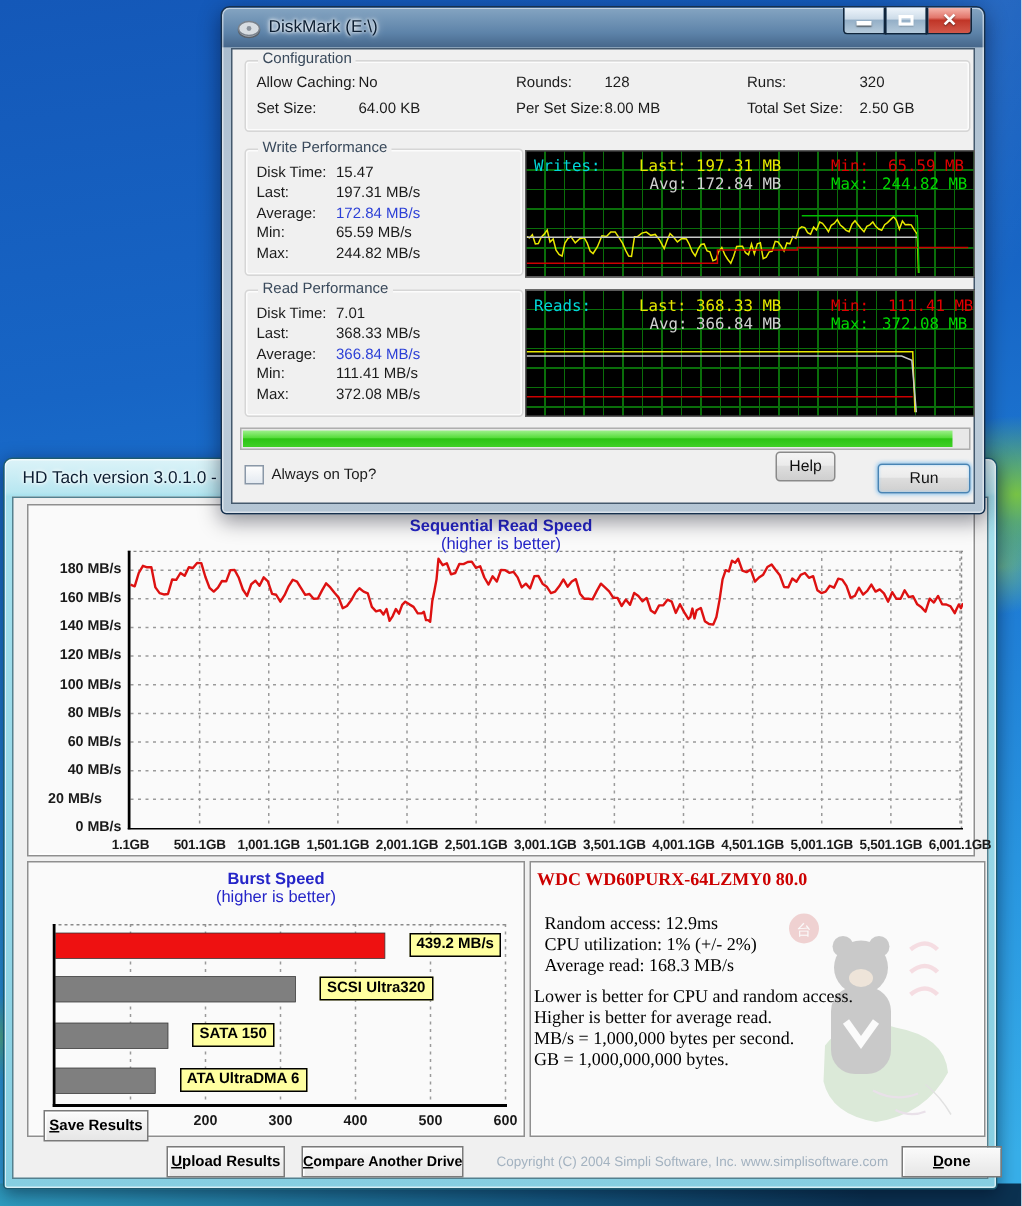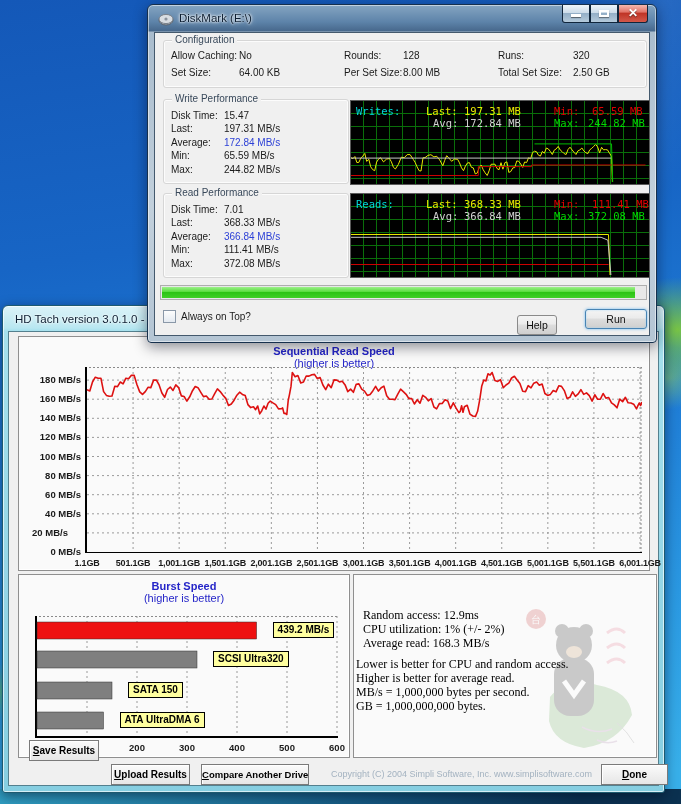--- a/index.html
+++ b/index.html
@@ -153,20 +153,21 @@
           <div class="ticklabel" style="left:3px;width:30px;text-align:center;top:167px;">0</div>
           <div class="ticklabel" style="left:53px;width:30px;text-align:center;top:167px;">100</div>
           <div class="ticklabel" style="left:103px;width:30px;text-align:center;top:167px;">200</div>
           <div class="ticklabel" style="left:153px;width:30px;text-align:center;top:167px;">300</div>
           <div class="ticklabel" style="left:203px;width:30px;text-align:center;top:167px;">400</div>
           <div class="ticklabel" style="left:253px;width:30px;text-align:center;top:167px;">500</div>
           <div class="ticklabel" style="left:303px;width:30px;text-align:center;top:167px;">600</div>
         </div>
 
       <div class="wpanel" id="infopanel" style="left:344px;top:242px;width:302px;height:182px;">
+        <div class="infoline head" style="left:4px;top:4px;">WDC WD60PURX-64LZMY0 80.0</div>
         <div class="infoline" style="left:9px;top:33px;">Random access: 12.9ms</div>
         <div class="infoline" style="left:9px;top:47px;">CPU utilization: 1% (+/- 2%)</div>
         <div class="infoline" style="left:9px;top:61px;">Average read: 168.3 MB/s</div>
         <div class="infoline" style="left:2px;top:82px;">Lower is better for CPU and random access.</div>
         <div class="infoline" style="left:2px;top:96px;">Higher is better for average read.</div>
         <div class="infoline" style="left:2px;top:110px;">MB/s = 1,000,000 bytes per second.</div>
         <div class="infoline" style="left:2px;top:124px;">GB = 1,000,000,000 bytes.</div>
         <svg style="position:absolute;left:168px;top:30px;opacity:.22;" width="125" height="148" viewBox="0 0 125 148">
           <path d="M28,92 Q45,70 75,80 Q108,86 110,110 Q95,138 62,143 Q32,138 27,116 Z" fill="#6fae62"></path>
           <path d="M95,118 Q105,126 112,138" stroke="#8a8a8a" stroke-width="1" fill="none"></path>
@@ -289,17 +290,17 @@
             <polyline points="0.0,70.5 257.5,70.5" fill="none" stroke="#cc0000" stroke-width="1"></polyline>
           </svg>
         </div>
 
       <div id="progress">
           <div class="fill"></div>
         </div>
 
       <div class="checkbox" style="left:8px;top:277px;"></div>
       <div class="flabel" style="left:26px;top:278px;">Always on Top?</div>
-      <div class="btn7" style="left:362px;top:282px;width:40px;">Help</div>
+      <div class="btn7" style="left:362px;top:268px;width:40px;">Help</div>
       <div class="btn7 default" style="left:430px;top:276px;width:62px;">Run</div>
     </div>
   </div>
 </div>
 
 </body></html>

